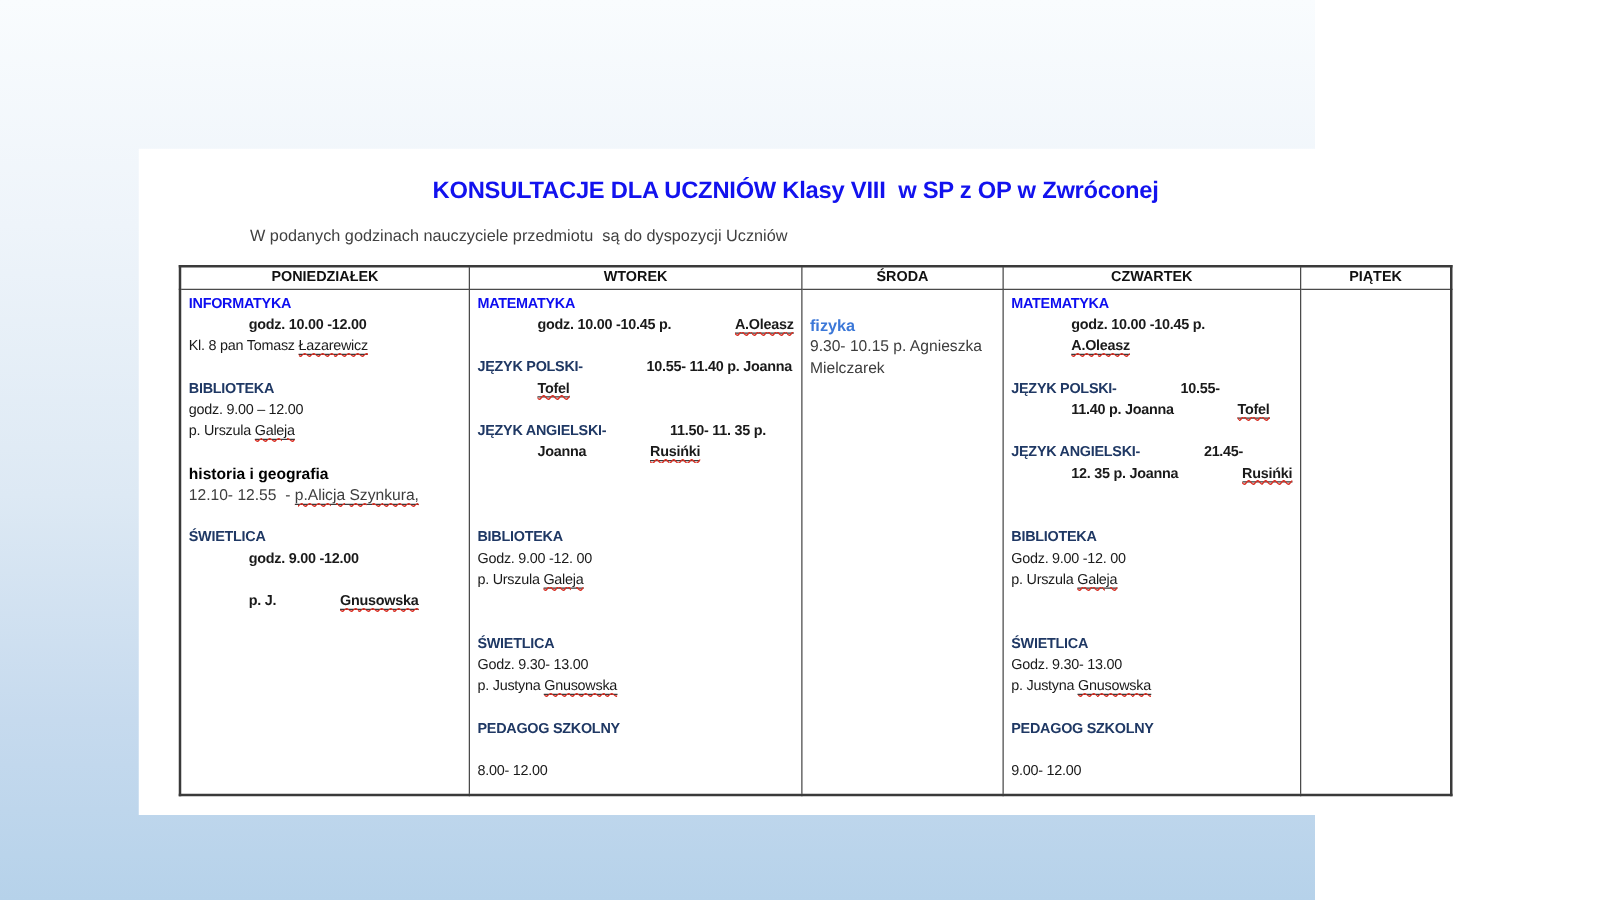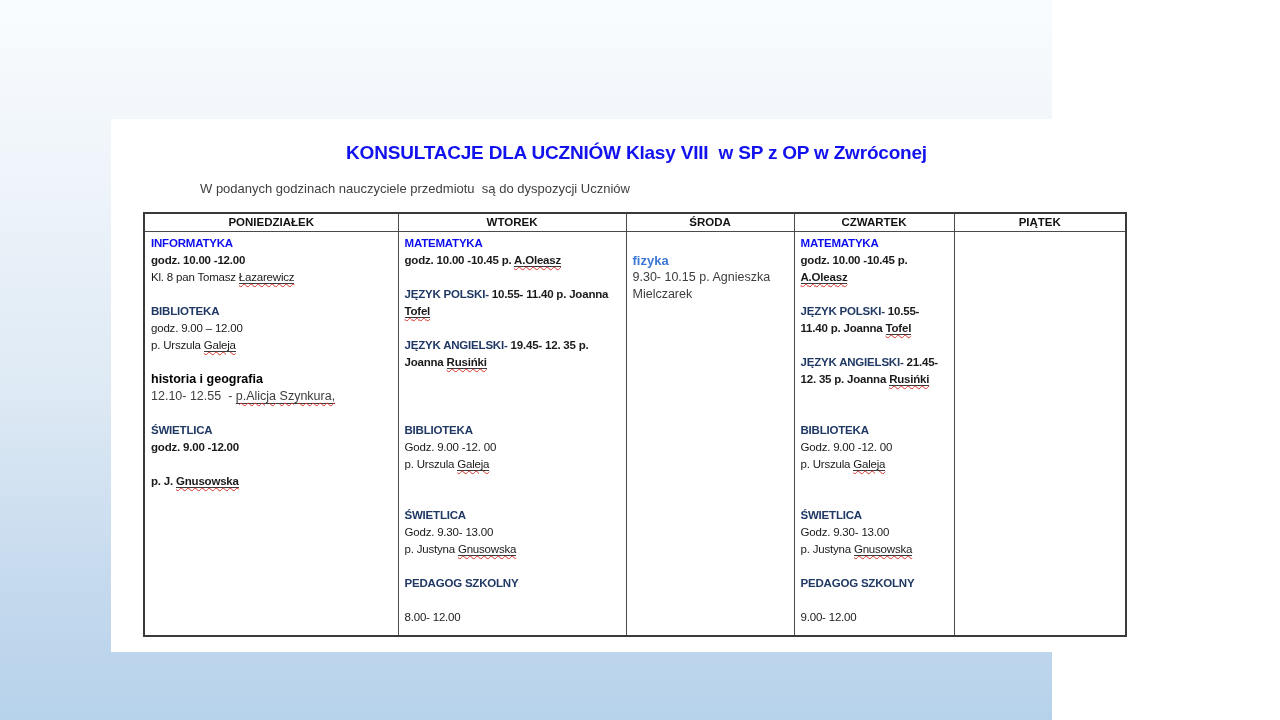--- a/index.html
+++ b/index.html
@@ -34,21 +34,21 @@
     font-size:11.5px; font-weight:700; color:#111; text-align:center; vertical-align:middle;
   }
   table.sched td {
     height:405px; border:1px solid #4a4a4a; vertical-align:top;
     padding:3px 6px 0 6px; overflow:hidden;
   }
   .line { height:17px; line-height:17px; white-space:pre; font-size:11.5px; letter-spacing:-0.2px; }
   
   .s-blue   { color:#0d0df0; font-weight:700;margin-top:28px; }
   .s-navy   { color:#1f3864; font-weight:700; }
-  .s-b      { color:#1a1a1a; font-weight:700; }
+  .s-b      { color:#1a1a1a; font-weight:700;margin-left:48px; }
   .s-r      { color:#1a1a1a; font-weight:400; }
   .s-accent { color:#000000; font-weight:700; font-size:12.5px; letter-spacing:0; }
   .s-fiz    { color:#3c78d8; font-weight:700; font-size:13px; letter-spacing:0; }
   .s-g      { color:#3d3d3d; font-weight:400; font-size:12.5px; letter-spacing:0; }
   .s-u      { border-bottom:1px solid #3a3a3a; }
   .s-sq     { text-decoration-line:underline; text-decoration-style:wavy;
               text-decoration-color:#d93025; text-decoration-thickness:1px;
               text-underline-offset:2px; }
 </style>
 </head>
@@ -97,21 +97,21 @@
               <div class="line"></div>
               <div class="line"><span class="s-b">p. J. </span><span class="s-b s-u s-sq">Gnusowska</span></div>
             </td>
           <td>
               <div class="line"><span class="s-blue">MATEMATYKA</span></div>
               <div class="line"><span class="s-b">godz. 10.00 -10.45 p. </span><span class="s-b s-u s-sq">A.Oleasz</span></div>
               <div class="line"></div>
               <div class="line"><span class="s-navy">JĘZYK POLSKI-</span><span class="s-b"> 10.55- 11.40 p. Joanna</span></div>
               <div class="line"><span class="s-b s-u s-sq">Tofel</span></div>
               <div class="line"></div>
-              <div class="line"><span class="s-navy">JĘZYK ANGIELSKI-</span><span class="s-b"> 19.45- 12. 35 p.</span></div>
+              <div class="line"><span class="s-navy">JĘZYK ANGIELSKI-</span><span class="s-b"> 11.50- 11. 35 p.</span></div>
               <div class="line"><span class="s-b">Joanna </span><span class="s-b s-u s-sq">Rusińki</span></div>
               <div class="line"></div>
               <div class="line"></div>
               <div class="line"></div>
               <div class="line"><span class="s-navy">BIBLIOTEKA</span></div>
               <div class="line"><span class="s-r">Godz. 9.00 -12. 00</span></div>
               <div class="line"><span class="s-r">p. Urszula </span><span class="s-r s-u s-sq">Galeja</span></div>
               <div class="line"></div>
               <div class="line"></div>
               <div class="line"><span class="s-navy">ŚWIETLICA</span></div>

